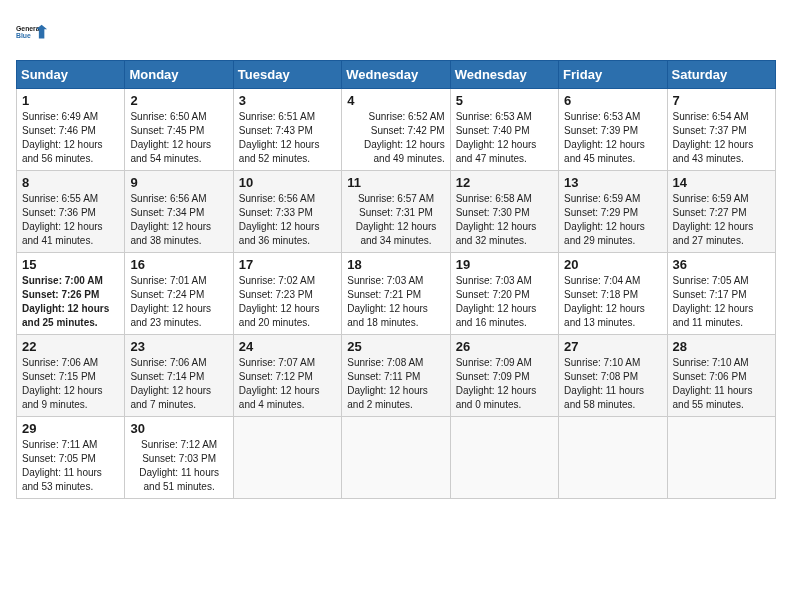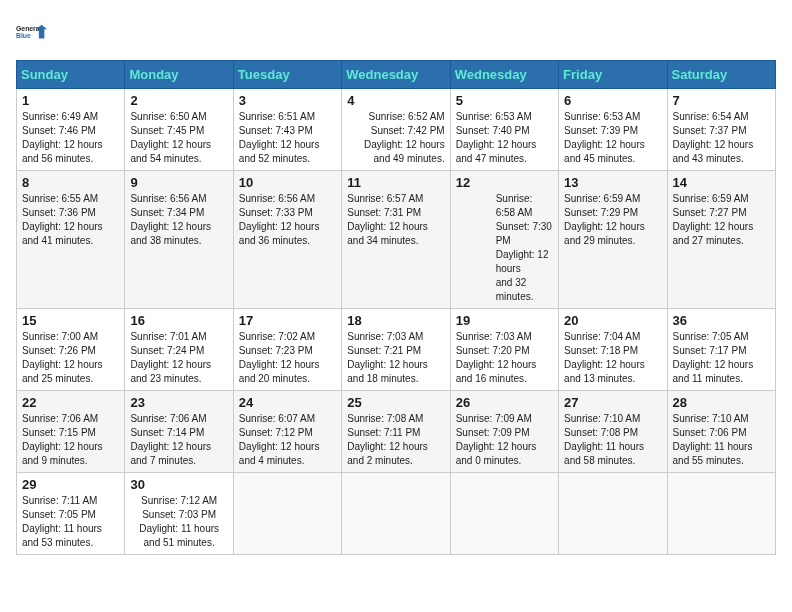--- a/index.html
+++ b/index.html
@@ -38,21 +38,21 @@
       font-weight: normal;
       color: #333;
     }
     .calendar {
       width: 100%;
       border-collapse: collapse;
       font-size: 10.5px;
     }
     .calendar th {
       background: #2c6fad;
-      color: #5eead4;
+      color: #ffffff;
       padding: 6px 4px;
       text-align: left;
       font-size: 13px;
       font-weight: bold;
       border: 1px solid #1a5a9a;
     }
     .calendar td {
       vertical-align: top;
       padding: 4px 5px;
       border: 1px solid #ccc;
@@ -177,28 +177,28 @@
         </td>
         <td>
           <span class="day-num">10</span>
           <div class="day-info" style="white-space: pre-line;">Sunrise: 6:56 AM
 Sunset: 7:33 PM
 Daylight: 12 hours
 and 36 minutes.</div>
         </td>
         <td>
           <span class="day-num">11</span>
-          <div class="day-info" style="white-space: pre-line;">Sunrise: 6:57 AM
+          <div class="day-info" style="white-space: pre-line; text-align: center;">Sunrise: 6:57 AM
 Sunset: 7:31 PM
 Daylight: 12 hours
 and 34 minutes.</div>
         </td>
         <td>
           <span class="day-num">12</span>
-          <div class="day-info" style="white-space: pre-line; margin-left: 40px;">Sunrise: 6:58 AM
+          <div class="day-info" style="white-space: pre-line;">Sunrise: 6:58 AM
 Sunset: 7:30 PM
 Daylight: 12 hours
 and 32 minutes.</div>
         </td>
         <td>
           <span class="day-num">13</span>
           <div class="day-info" style="white-space: pre-line;">Sunrise: 6:59 AM
 Sunset: 7:29 PM
 Daylight: 12 hours
 and 29 minutes.</div>
@@ -207,21 +207,21 @@
           <span class="day-num">14</span>
           <div class="day-info" style="white-space: pre-line;">Sunrise: 6:59 AM
 Sunset: 7:27 PM
 Daylight: 12 hours
 and 27 minutes.</div>
         </td>
       </tr>
       <tr>
         <td>
           <span class="day-num">15</span>
-          <div class="day-info" style="white-space: pre-line;">Sunrise: 7:00 AM
+          <div class="day-info" style="white-space: pre-line; font-weight: bold;">Sunrise: 7:00 AM
 Sunset: 7:26 PM
 Daylight: 12 hours
 and 25 minutes.</div>
         </td>
         <td>
           <span class="day-num">16</span>
           <div class="day-info" style="white-space: pre-line;">Sunrise: 7:01 AM
 Sunset: 7:24 PM
 Daylight: 12 hours
 and 23 minutes.</div>
@@ -272,21 +272,21 @@
         </td>
         <td>
           <span class="day-num">23</span>
           <div class="day-info" style="white-space: pre-line;">Sunrise: 7:06 AM
 Sunset: 7:14 PM
 Daylight: 12 hours
 and 7 minutes.</div>
         </td>
         <td>
           <span class="day-num">24</span>
-          <div class="day-info" style="white-space: pre-line;">Sunrise: 6:07 AM
+          <div class="day-info" style="white-space: pre-line;">Sunrise: 7:07 AM
 Sunset: 7:12 PM
 Daylight: 12 hours
 and 4 minutes.</div>
         </td>
         <td>
           <span class="day-num">25</span>
           <div class="day-info" style="white-space: pre-line;">Sunrise: 7:08 AM
 Sunset: 7:11 PM
 Daylight: 12 hours
 and 2 minutes.</div>

